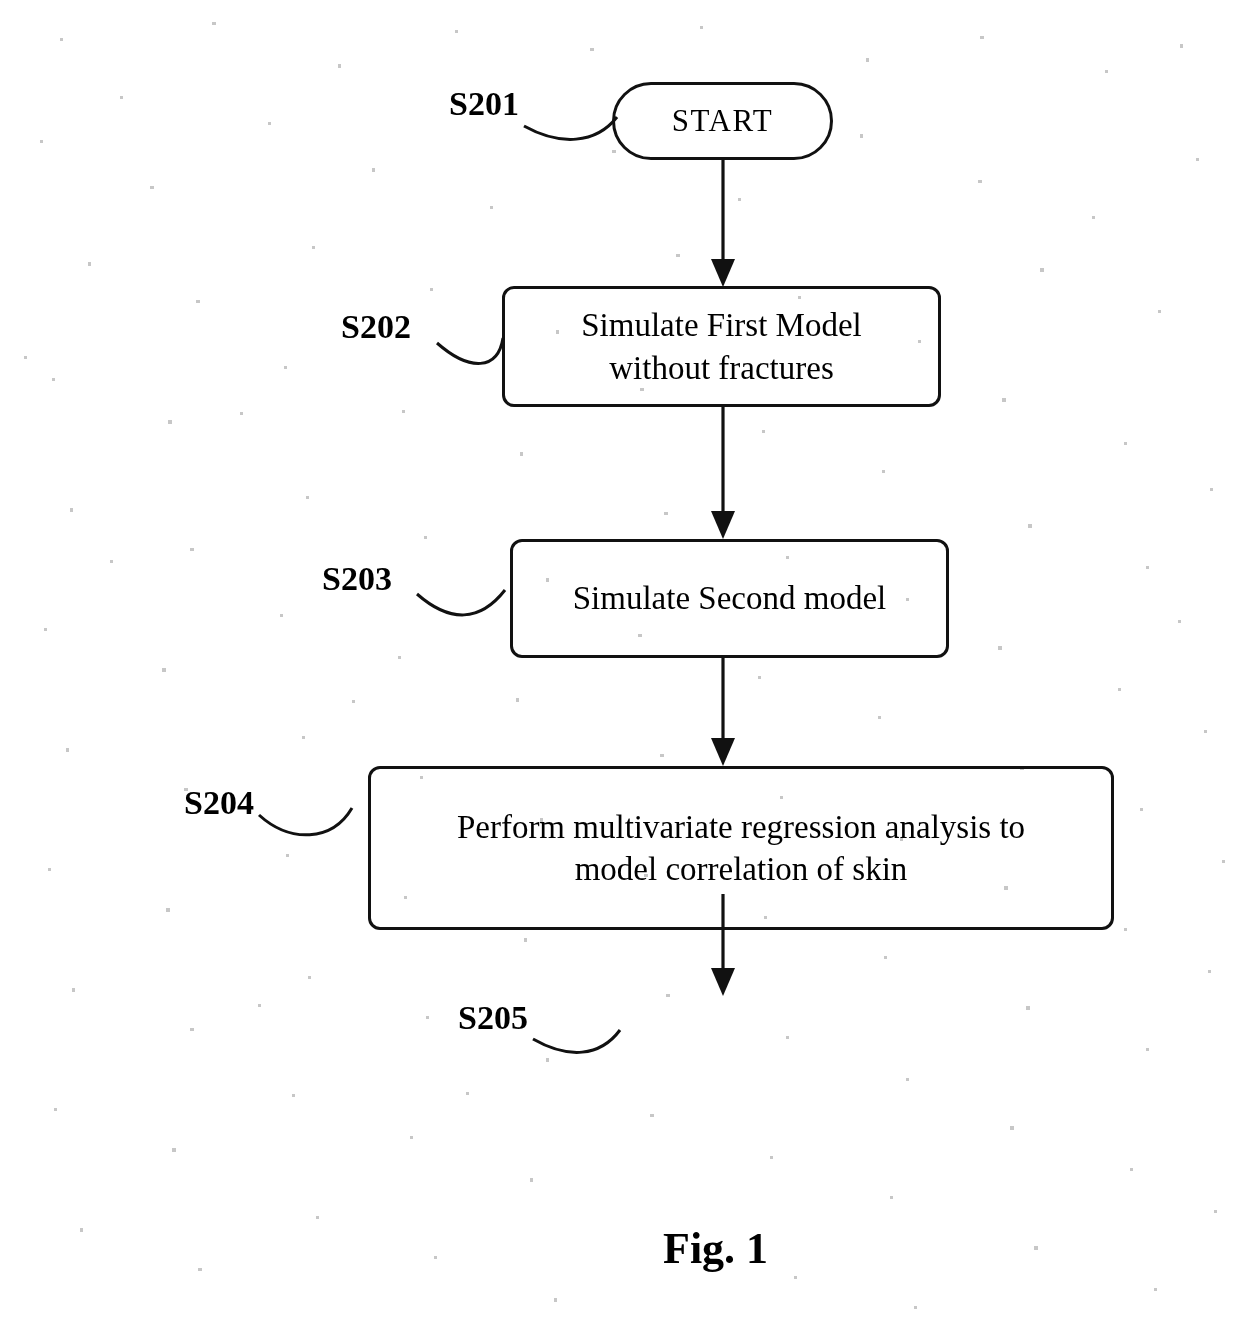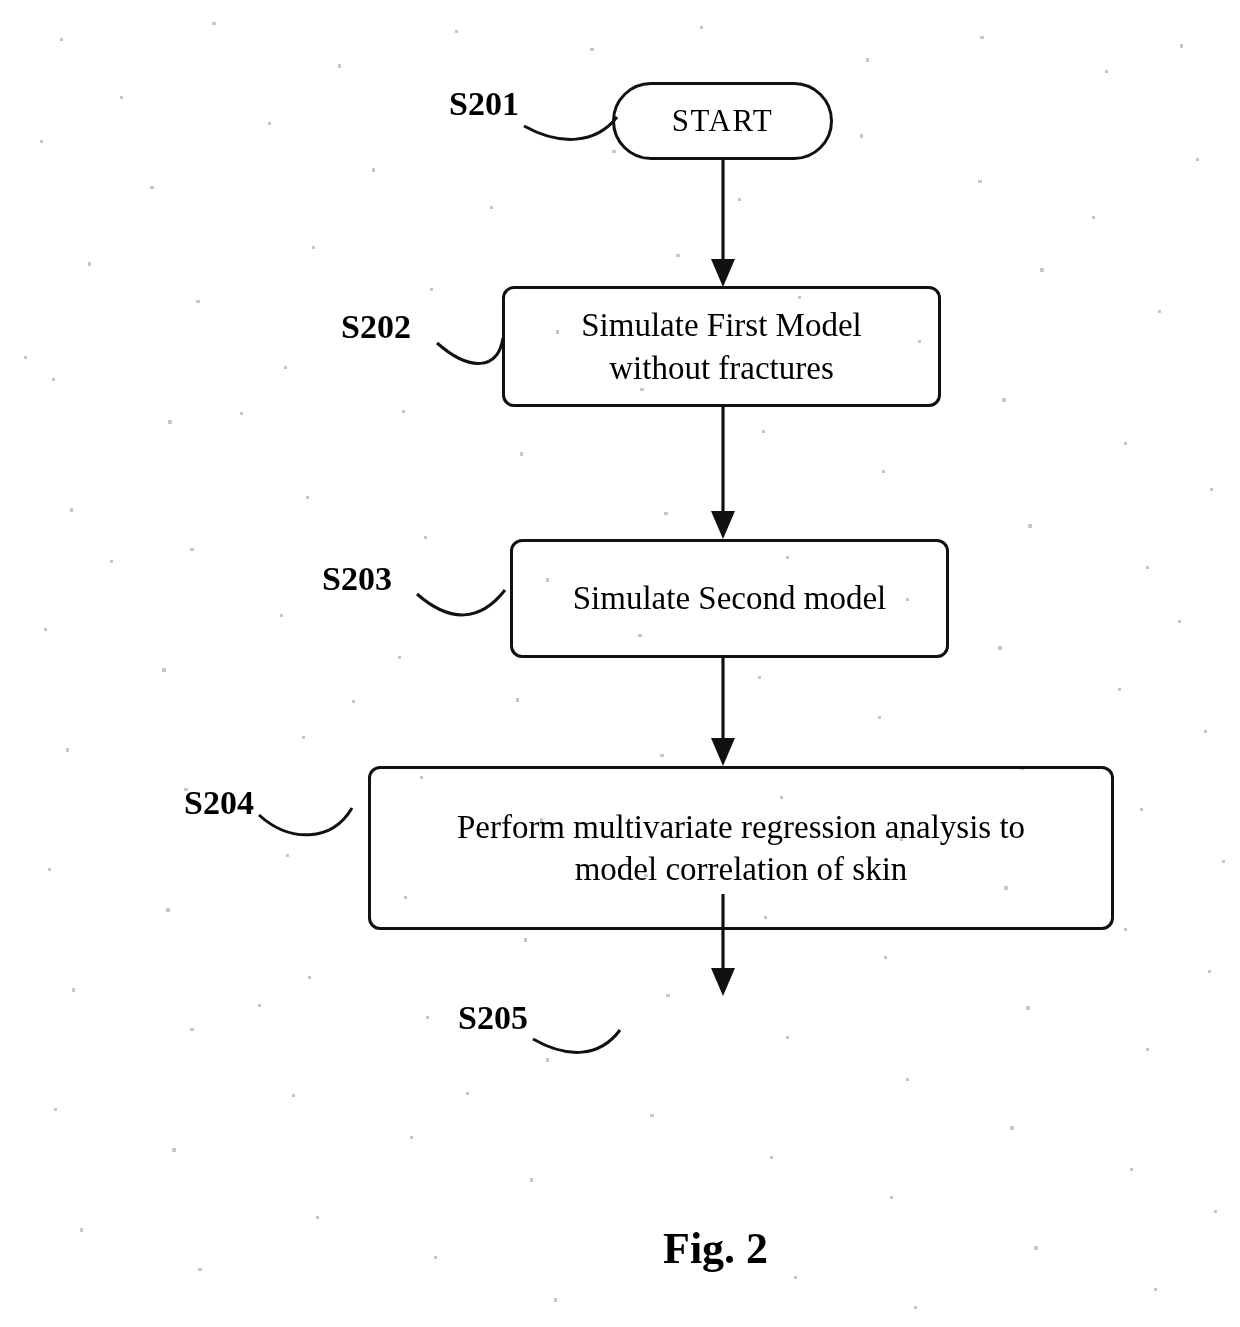--- a/index.html
+++ b/index.html
@@ -261,15 +261,15 @@
   <div class="node process" style="left:352px; top:766px; width:746px; height:164px;margin-left:16px;">
     <div>
       <div class="process-label">Perform multivariate regression analysis to</div>
       <div class="process-label">model correlation of skin</div>
     </div>
   </div>
   <div class="step-label" style="left:184px; top:784px;">S204</div>
 
   <div class="step-label" style="left:458px; top:999px;">S205</div>
 
-  <div class="caption" style="left:663px; top:1223px;">Fig. 2</div>
+  <div class="caption" style="left:663px; top:1223px;">Fig. 1</div>
 
 </div>
 
 </body></html>

